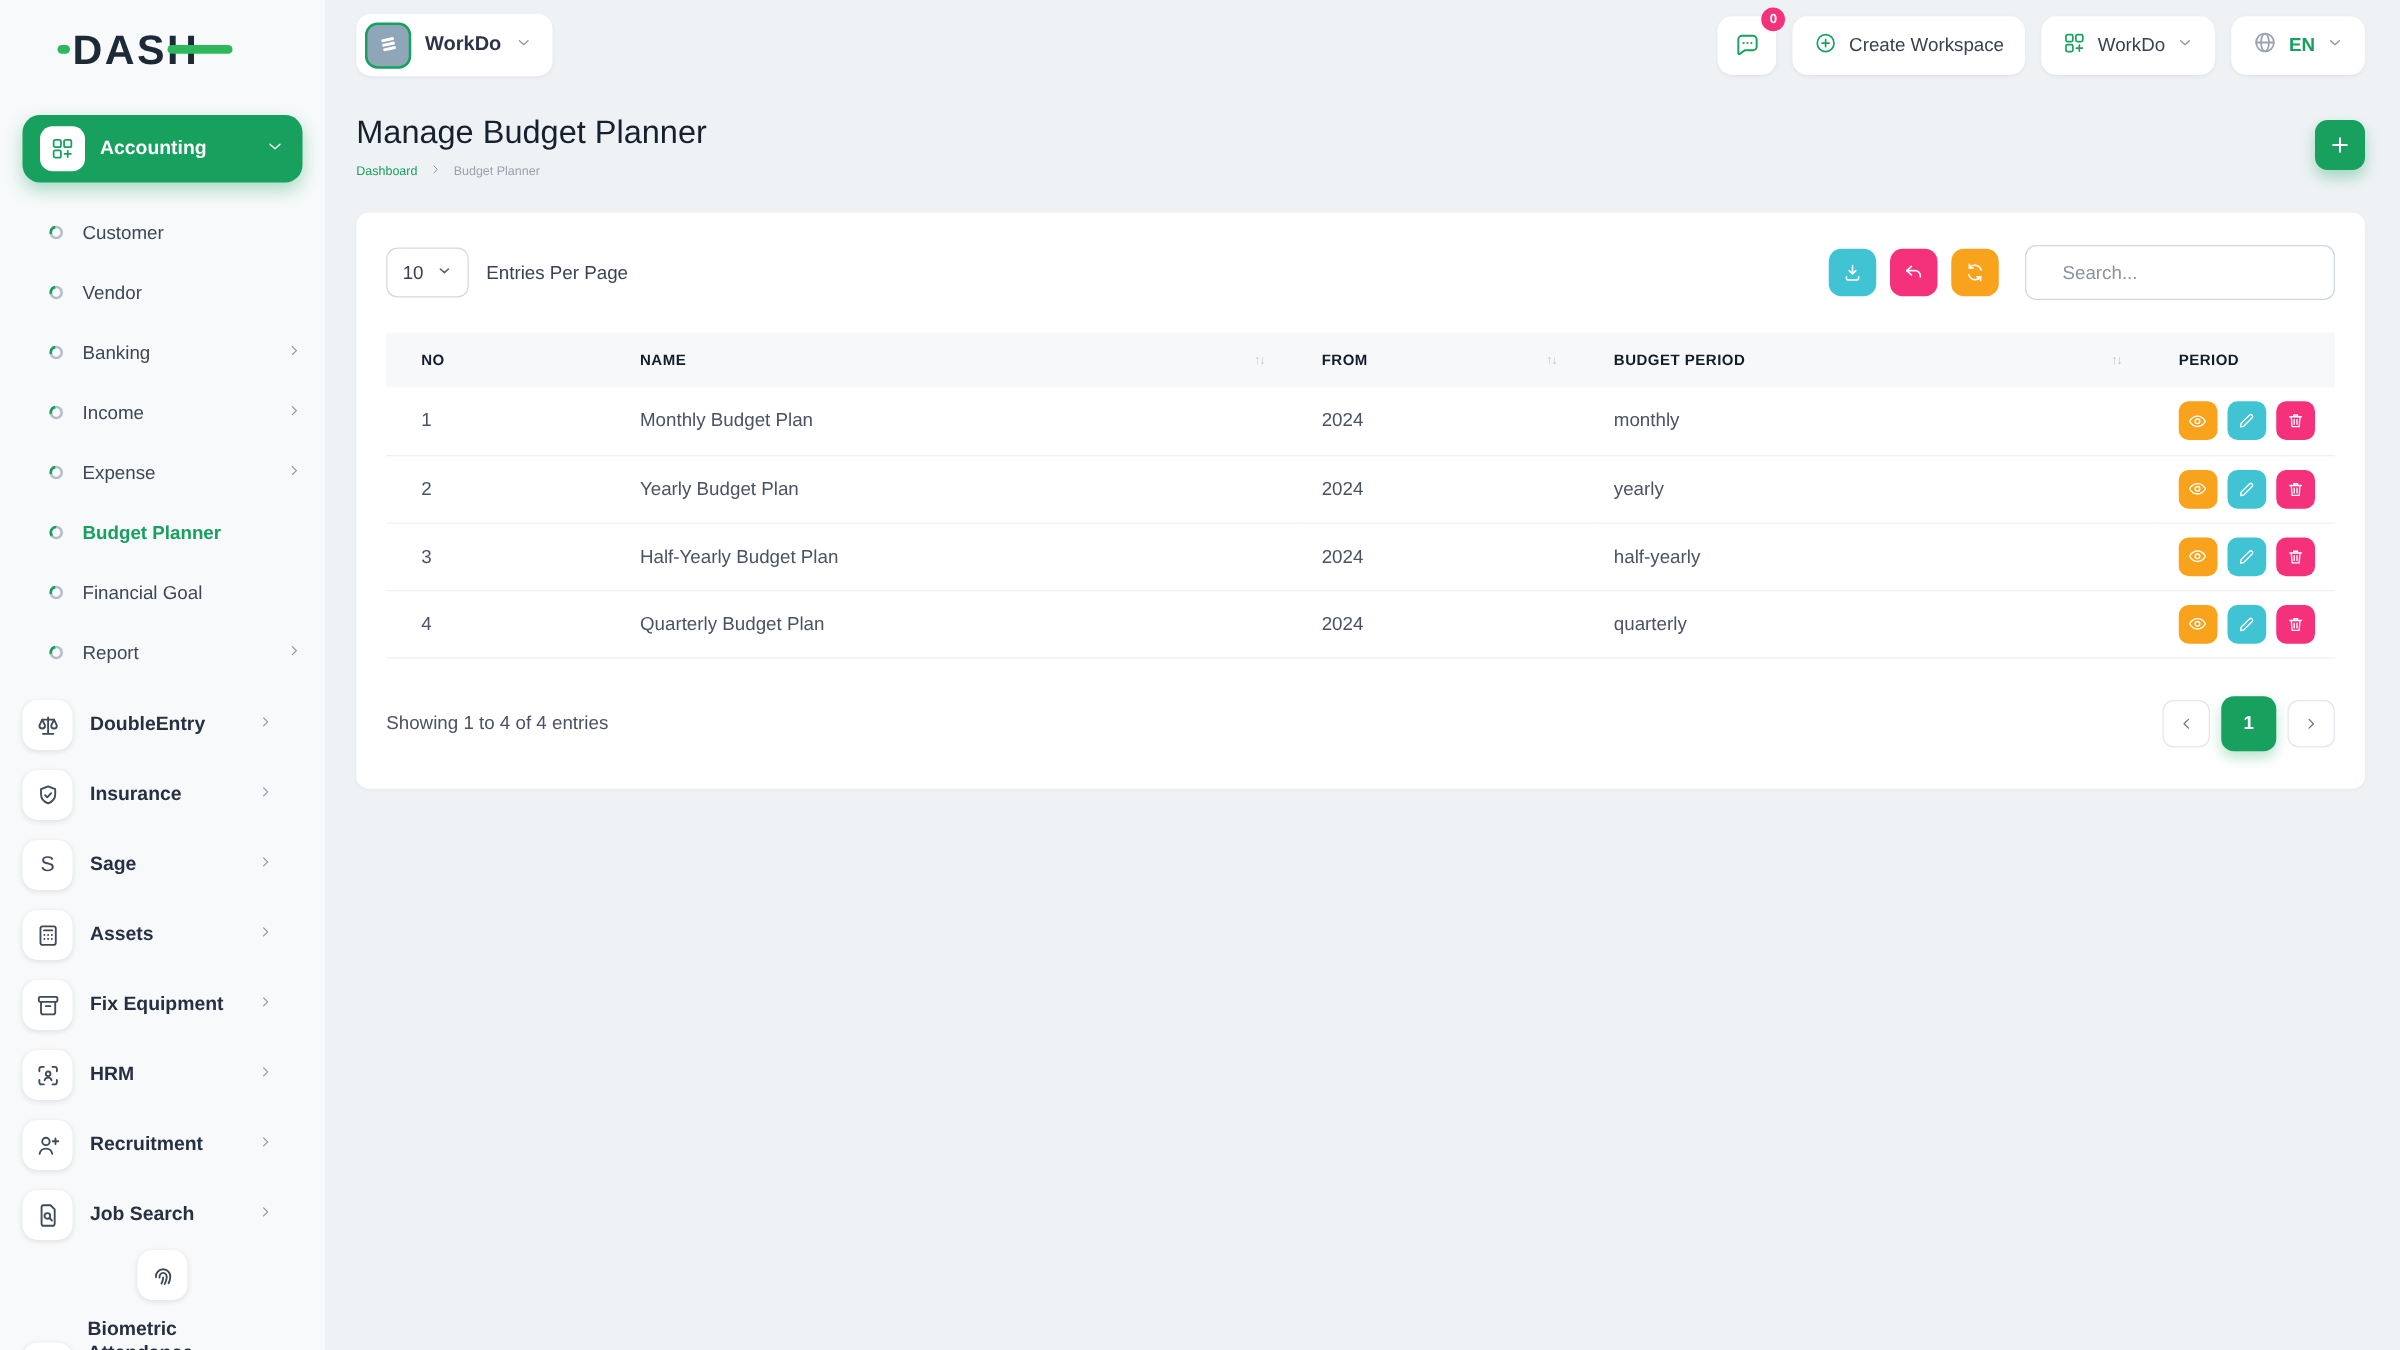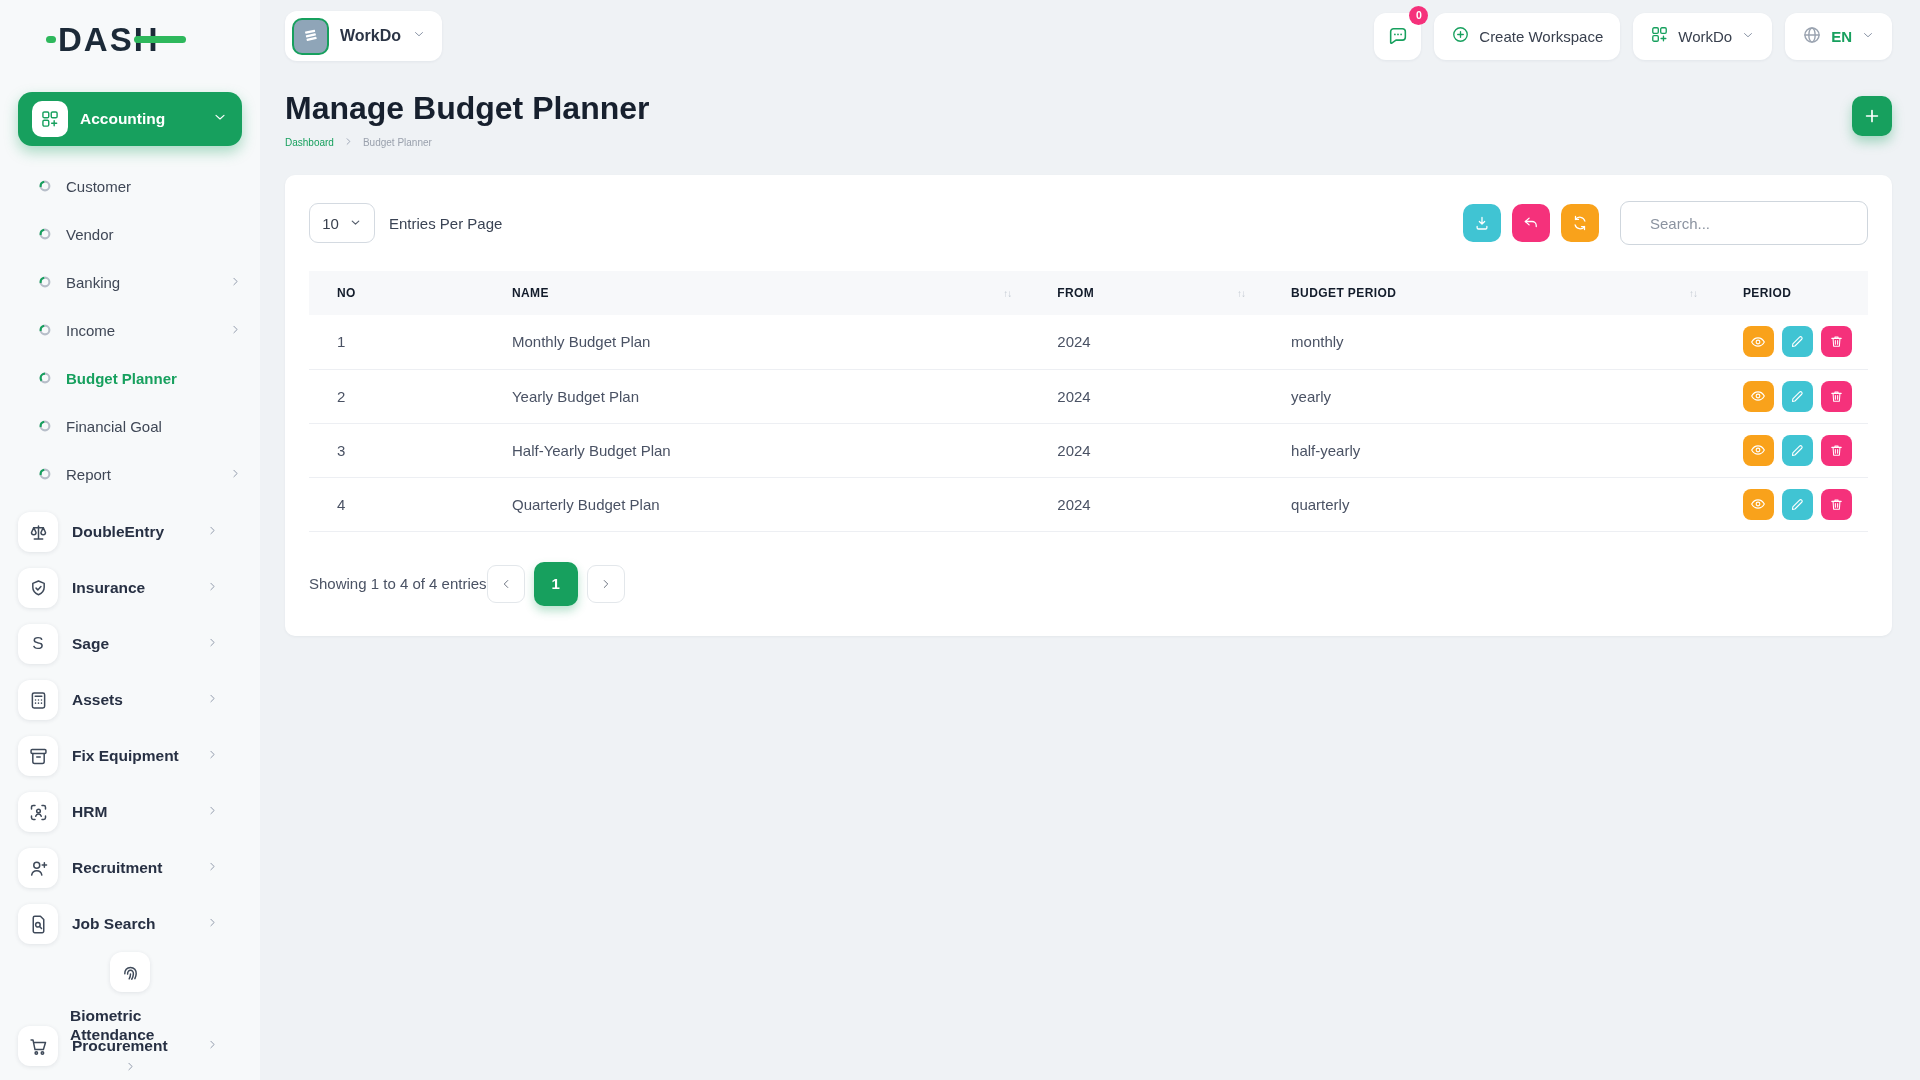--- a/index.html
+++ b/index.html
@@ -71,21 +71,21 @@
     position:absolute; top:-7px; right:-7px; min-width:19px; height:19px; padding:0 5px;
     background:#f5317b; color:#fff; font-size:10.5px; font-weight:700;
     border-radius:10px; display:flex; align-items:center; justify-content:center;
   }
   .tb-btn { height:47px; padding:0 17px; gap:9px; font-size:15px; color:#39404e; }
   .tb-btn .grn { color:#17a05e; }
   .lang-en { color:#17a05e; font-weight:700; }
   .globe { color:#9aa3b0; }
 
   .page-head { display:flex; align-items:flex-start; justify-content:space-between; margin-top:18px; }
-  .page-title { font-size:32px; font-weight:700; color:#17202e; }
+  .page-title { font-size:26px; font-weight:400; color:#17202e; }
   .breadcrumb { display:flex; align-items:center; gap:9px; margin-top:9px; font-size:10px; }
   .breadcrumb .link { color:#17a05e; cursor:pointer; }
   .breadcrumb .cur { color:#9aa1ad; }
   .add-btn {
     width:40px; height:40px; border:none; background:#17a05e; border-radius:10px; color:#fff;
     display:flex; align-items:center; justify-content:center; cursor:pointer;
     box-shadow:0 6px 12px rgba(23,160,94,.35); margin-top:6px;
   }
 
   .card {
@@ -129,21 +129,21 @@
   }
   tbody td:first-child { padding-left:28px; }
   col.c-no { width:12%; } col.c-name { width:35%; } col.c-from { width:15%; }
   col.c-period { width:29%; } col.c-action { width:9%; }
   .row-actions { display:flex; gap:8px; }
   .act-btn {
     width:31px; height:31px; border:none; border-radius:8px; color:#fff;
     display:flex; align-items:center; justify-content:center; cursor:pointer;
   }
 
-  .card-foot { display:flex; align-items:center; justify-content:flex-start; margin-top:30px; }
+  .card-foot { display:flex; align-items:center; justify-content:space-between; margin-top:30px; }
   .summary { font-size:15px; color:#4a5264; }
   .pager { display:flex; align-items:center; gap:9px; }
   .pg-btn {
     width:38px; height:38px; background:#fff; border:1px solid #e3e7eb; border-radius:9px;
     color:#6b7280; display:flex; align-items:center; justify-content:center; cursor:pointer;
   }
   .pg-cur {
     width:44px; height:44px; background:#17a05e; border:none; border-radius:10px;
     color:#fff; font-size:15px; font-weight:600;
     display:flex; align-items:center; justify-content:center; cursor:pointer;
@@ -204,20 +204,30 @@
         <span class="chev"><svg class="ic" width="13" height="13" viewBox="0 0 24 24">
               <path d="M9 6l6 6-6 6"></path>
             </svg></span>
       </li>
       <li>
         <svg width="14" height="14" viewBox="0 0 16 16">
             <circle cx="8" cy="8" r="5" fill="none" stroke="#b7bec9" stroke-width="2.4"></circle>
             <circle cx="8" cy="8" r="5" fill="none" stroke="#17a05e" stroke-width="2.4" stroke-dasharray="8 24" stroke-dashoffset="-14"></circle>
           </svg>
         <span class="lbl">Income</span>
+        <span class="chev"><svg class="ic" width="13" height="13" viewBox="0 0 24 24">
+              <path d="M9 6l6 6-6 6"></path>
+            </svg></span>
+      </li>
+      <li>
+        <svg width="14" height="14" viewBox="0 0 16 16">
+            <circle cx="8" cy="8" r="5" fill="none" stroke="#b7bec9" stroke-width="2.4"></circle>
+            <circle cx="8" cy="8" r="5" fill="none" stroke="#17a05e" stroke-width="2.4" stroke-dasharray="8 24" stroke-dashoffset="-14"></circle>
+          </svg>
+        <span class="lbl">Expense</span>
         <span class="chev"><svg class="ic" width="13" height="13" viewBox="0 0 24 24">
               <path d="M9 6l6 6-6 6"></path>
             </svg></span>
       </li>
       <li class="active">
         <svg width="14" height="14" viewBox="0 0 16 16">
             <circle cx="8" cy="8" r="5" fill="none" stroke="#b7bec9" stroke-width="2.4"></circle>
             <circle cx="8" cy="8" r="5" fill="none" stroke="#17a05e" stroke-width="2.4" stroke-dasharray="11 21" stroke-dashoffset="-12"></circle>
           </svg>
         <span class="lbl">Budget Planner</span>

